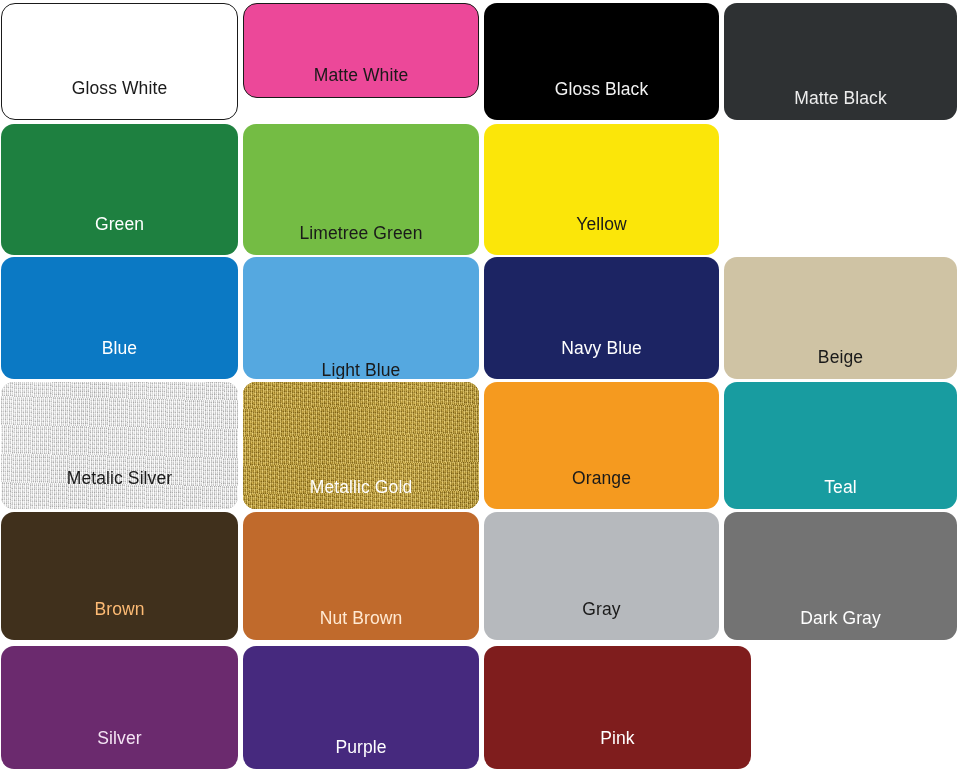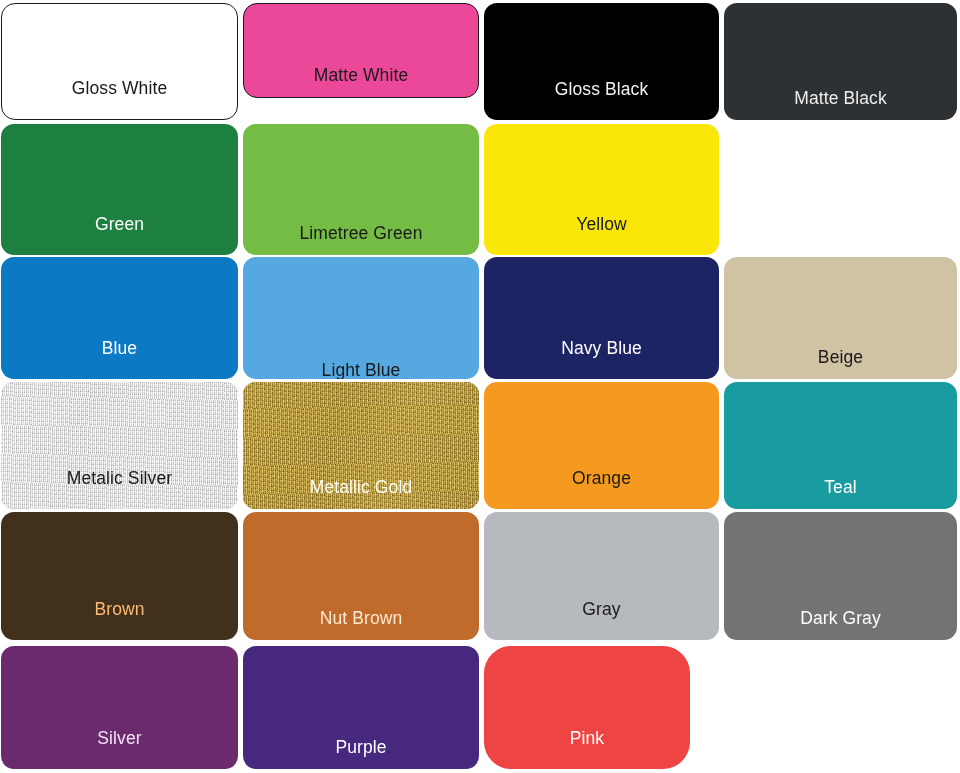--- a/index.html
+++ b/index.html
@@ -139,16 +139,16 @@
     </div>
     <div class="swatch" style="left: 724px; top: 512px; width: 233px; height: 128px; background: #737373;">
       <div class="swatch-label" style="bottom: 13px; color: rgb(255, 255, 255);">Dark Gray</div>
     </div>
     <div class="swatch" style="left: 1px; top: 646px; width: 237px; height: 123px; background: rgb(107, 42, 110);">
       <div class="swatch-label" style="bottom: 22px; color: rgb(244, 228, 244);">Silver</div>
     </div>
     <div class="swatch" style="left: 243px; top: 646px; width: 236px; height: 123px; background: rgb(70, 41, 126);">
       <div class="swatch-label" style="bottom: 13px; color: rgb(255, 255, 255);">Purple</div>
     </div>
-    <div class="swatch" style="left: 484px; top: 646px; width: 206px; height: 123px; background: #ef4444; border-radius: 27px;">
+    <div class="swatch" style="left: 484px; top: 646px; width: 267px; height: 123px; background: #7f1d1d;">
       <div class="swatch-label" style="bottom: 22px; color: rgb(255, 255, 255);">Pink</div>
     </div>
   </div>
 
 </body></html>

